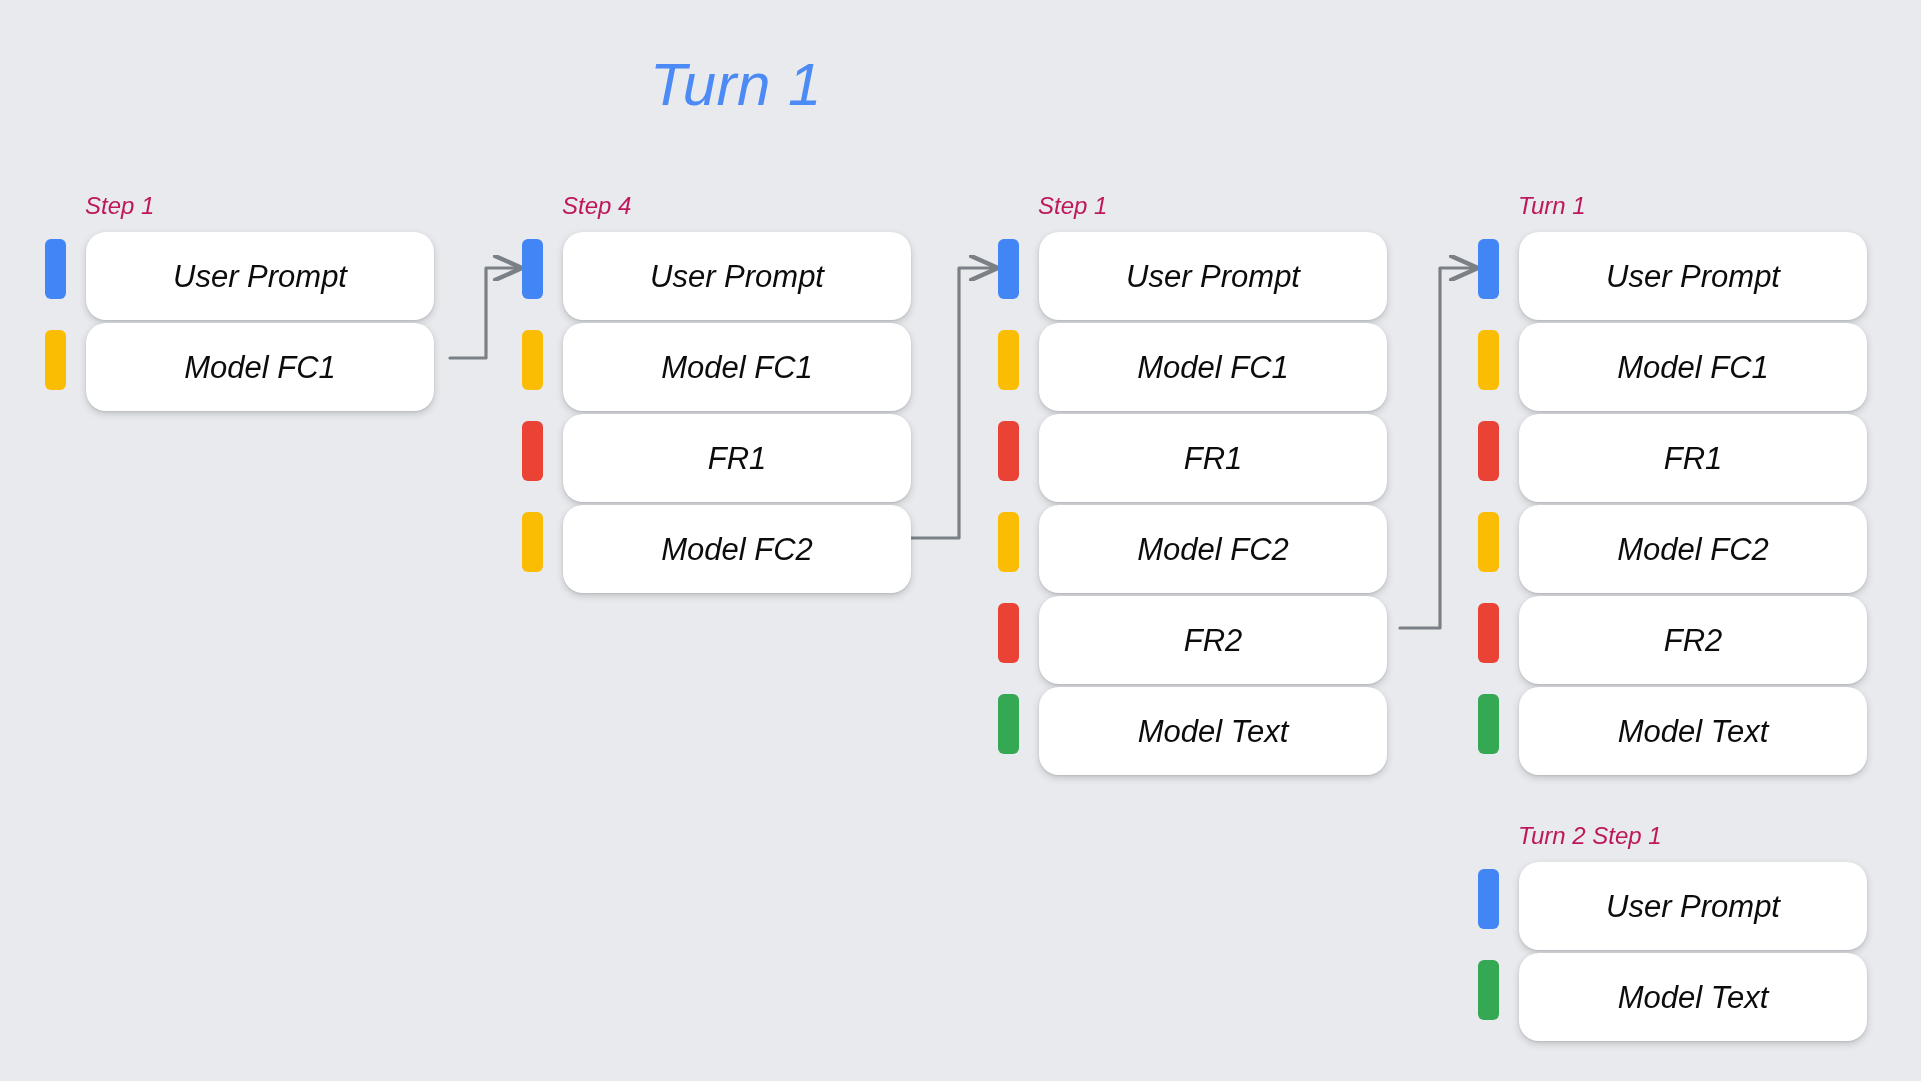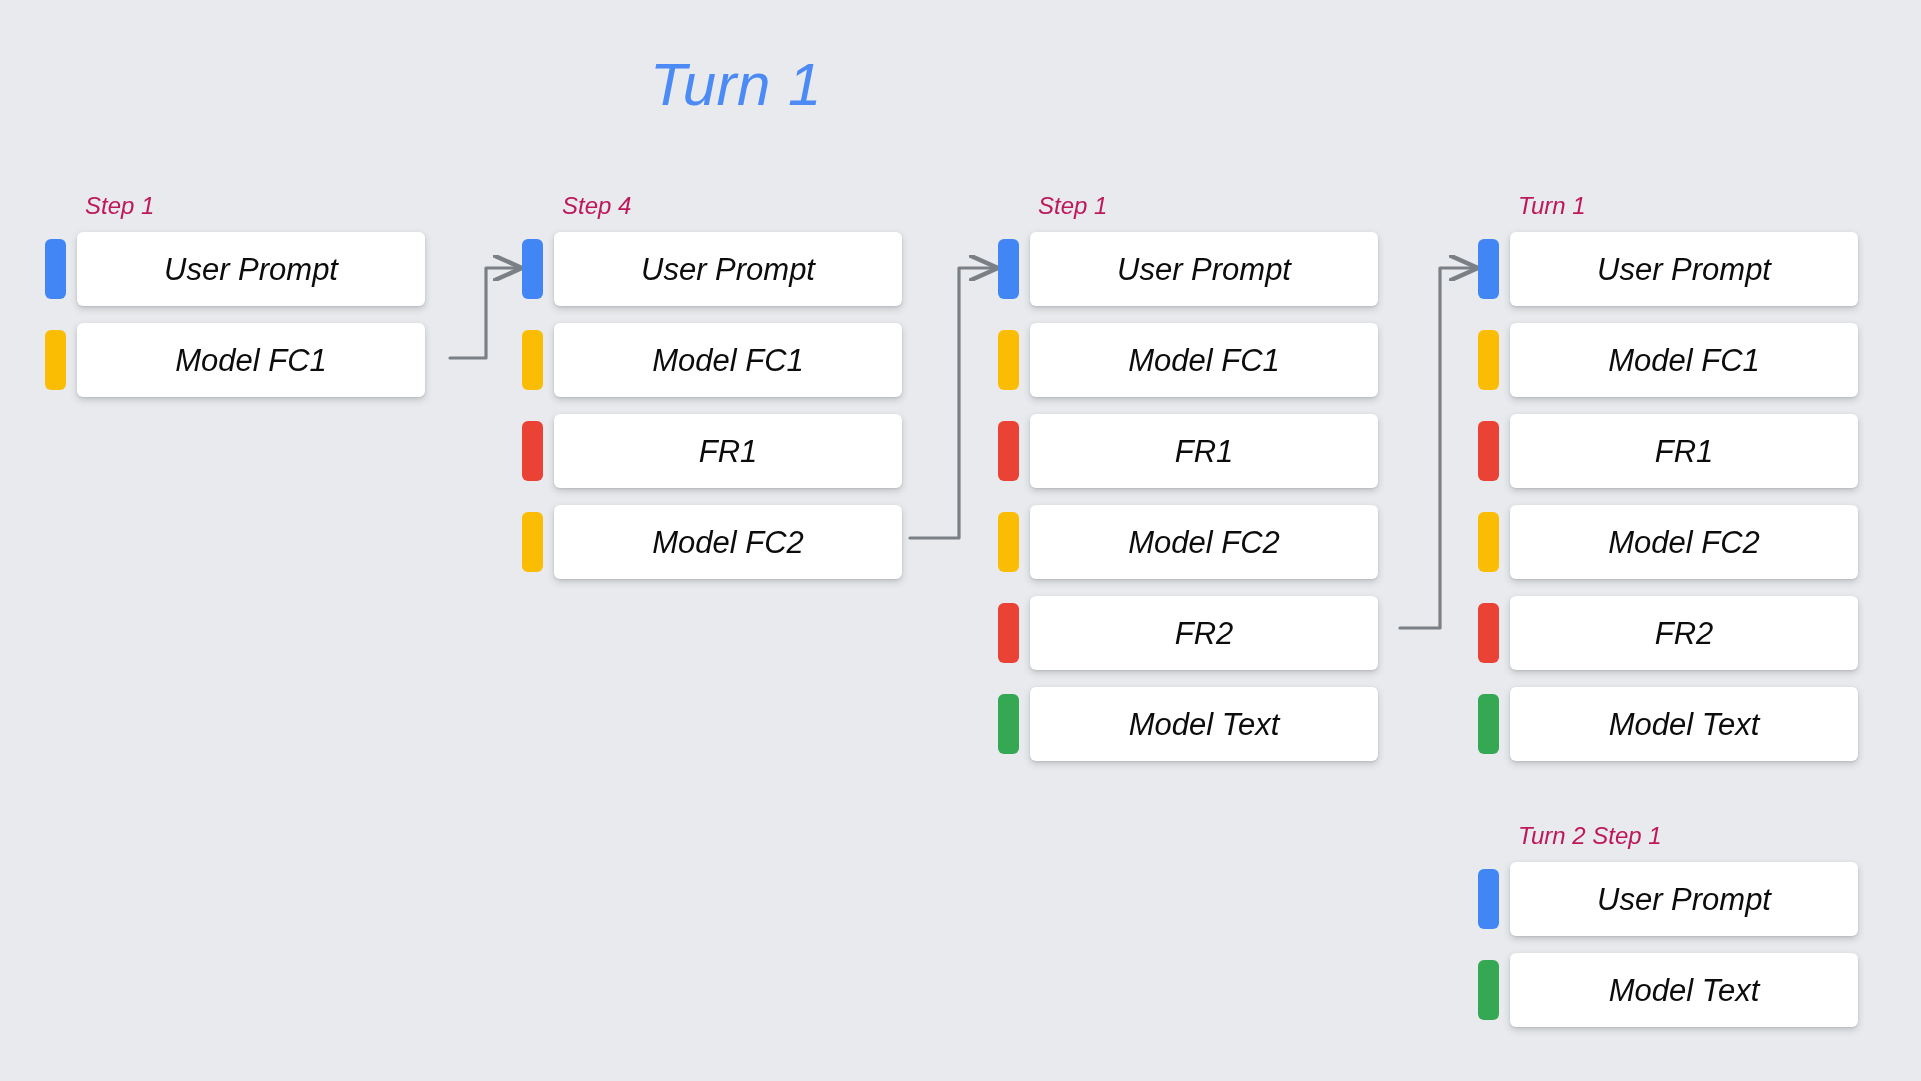--- a/index.html
+++ b/index.html
@@ -74,25 +74,25 @@
     height: 60px;
     border-radius: 6px;
   }
   .bar.blue   { background: #4285f4; }
   .bar.yellow { background: #fbbc04; }
   .bar.red    { background: #ea4335; }
   .bar.green  { background: #34a853; }
 
   .card {
     position: absolute;
-    left: 32px;
+    left: 41px;
     top: 0;
-    height: 74px;
+    height: 88px;
     background: #ffffff;
-    border-radius: 6px;
+    border-radius: 20px;
     box-shadow: 0 3px 7px rgba(60,64,67,0.22), 0 1px 2px rgba(60,64,67,0.12);
     display: flex;
     align-items: center;
     justify-content: center;
     box-sizing: border-box;
   }
   .card-label {
     font-size: 31px;
     color: #0c0c0c;
     white-space: nowrap;

